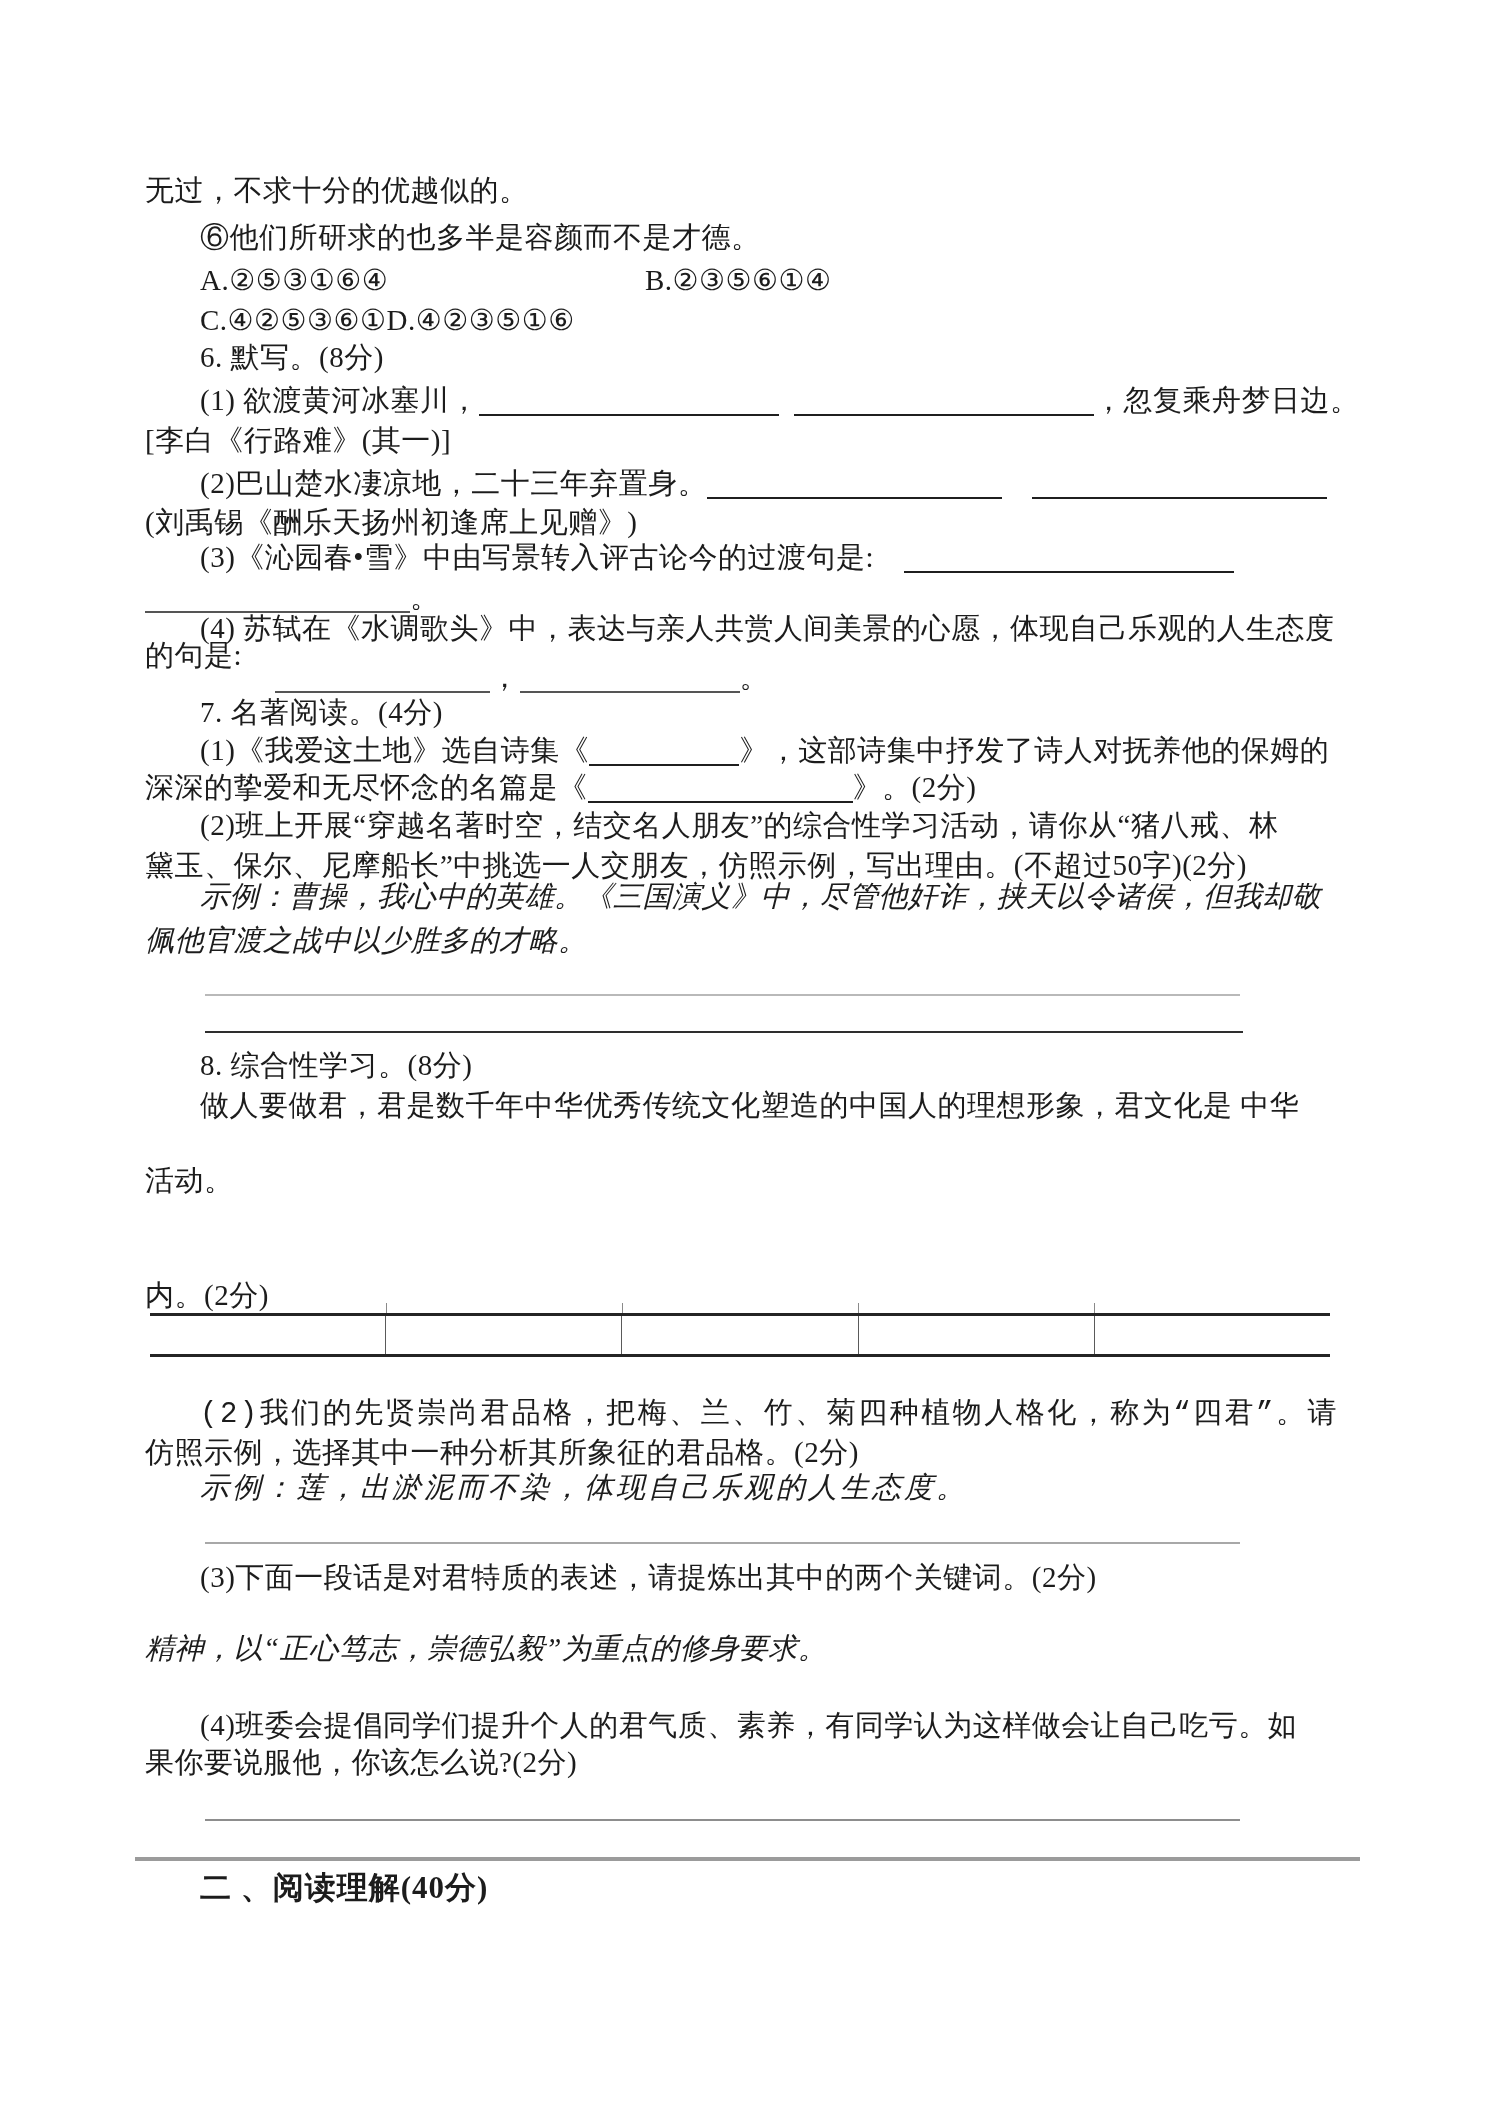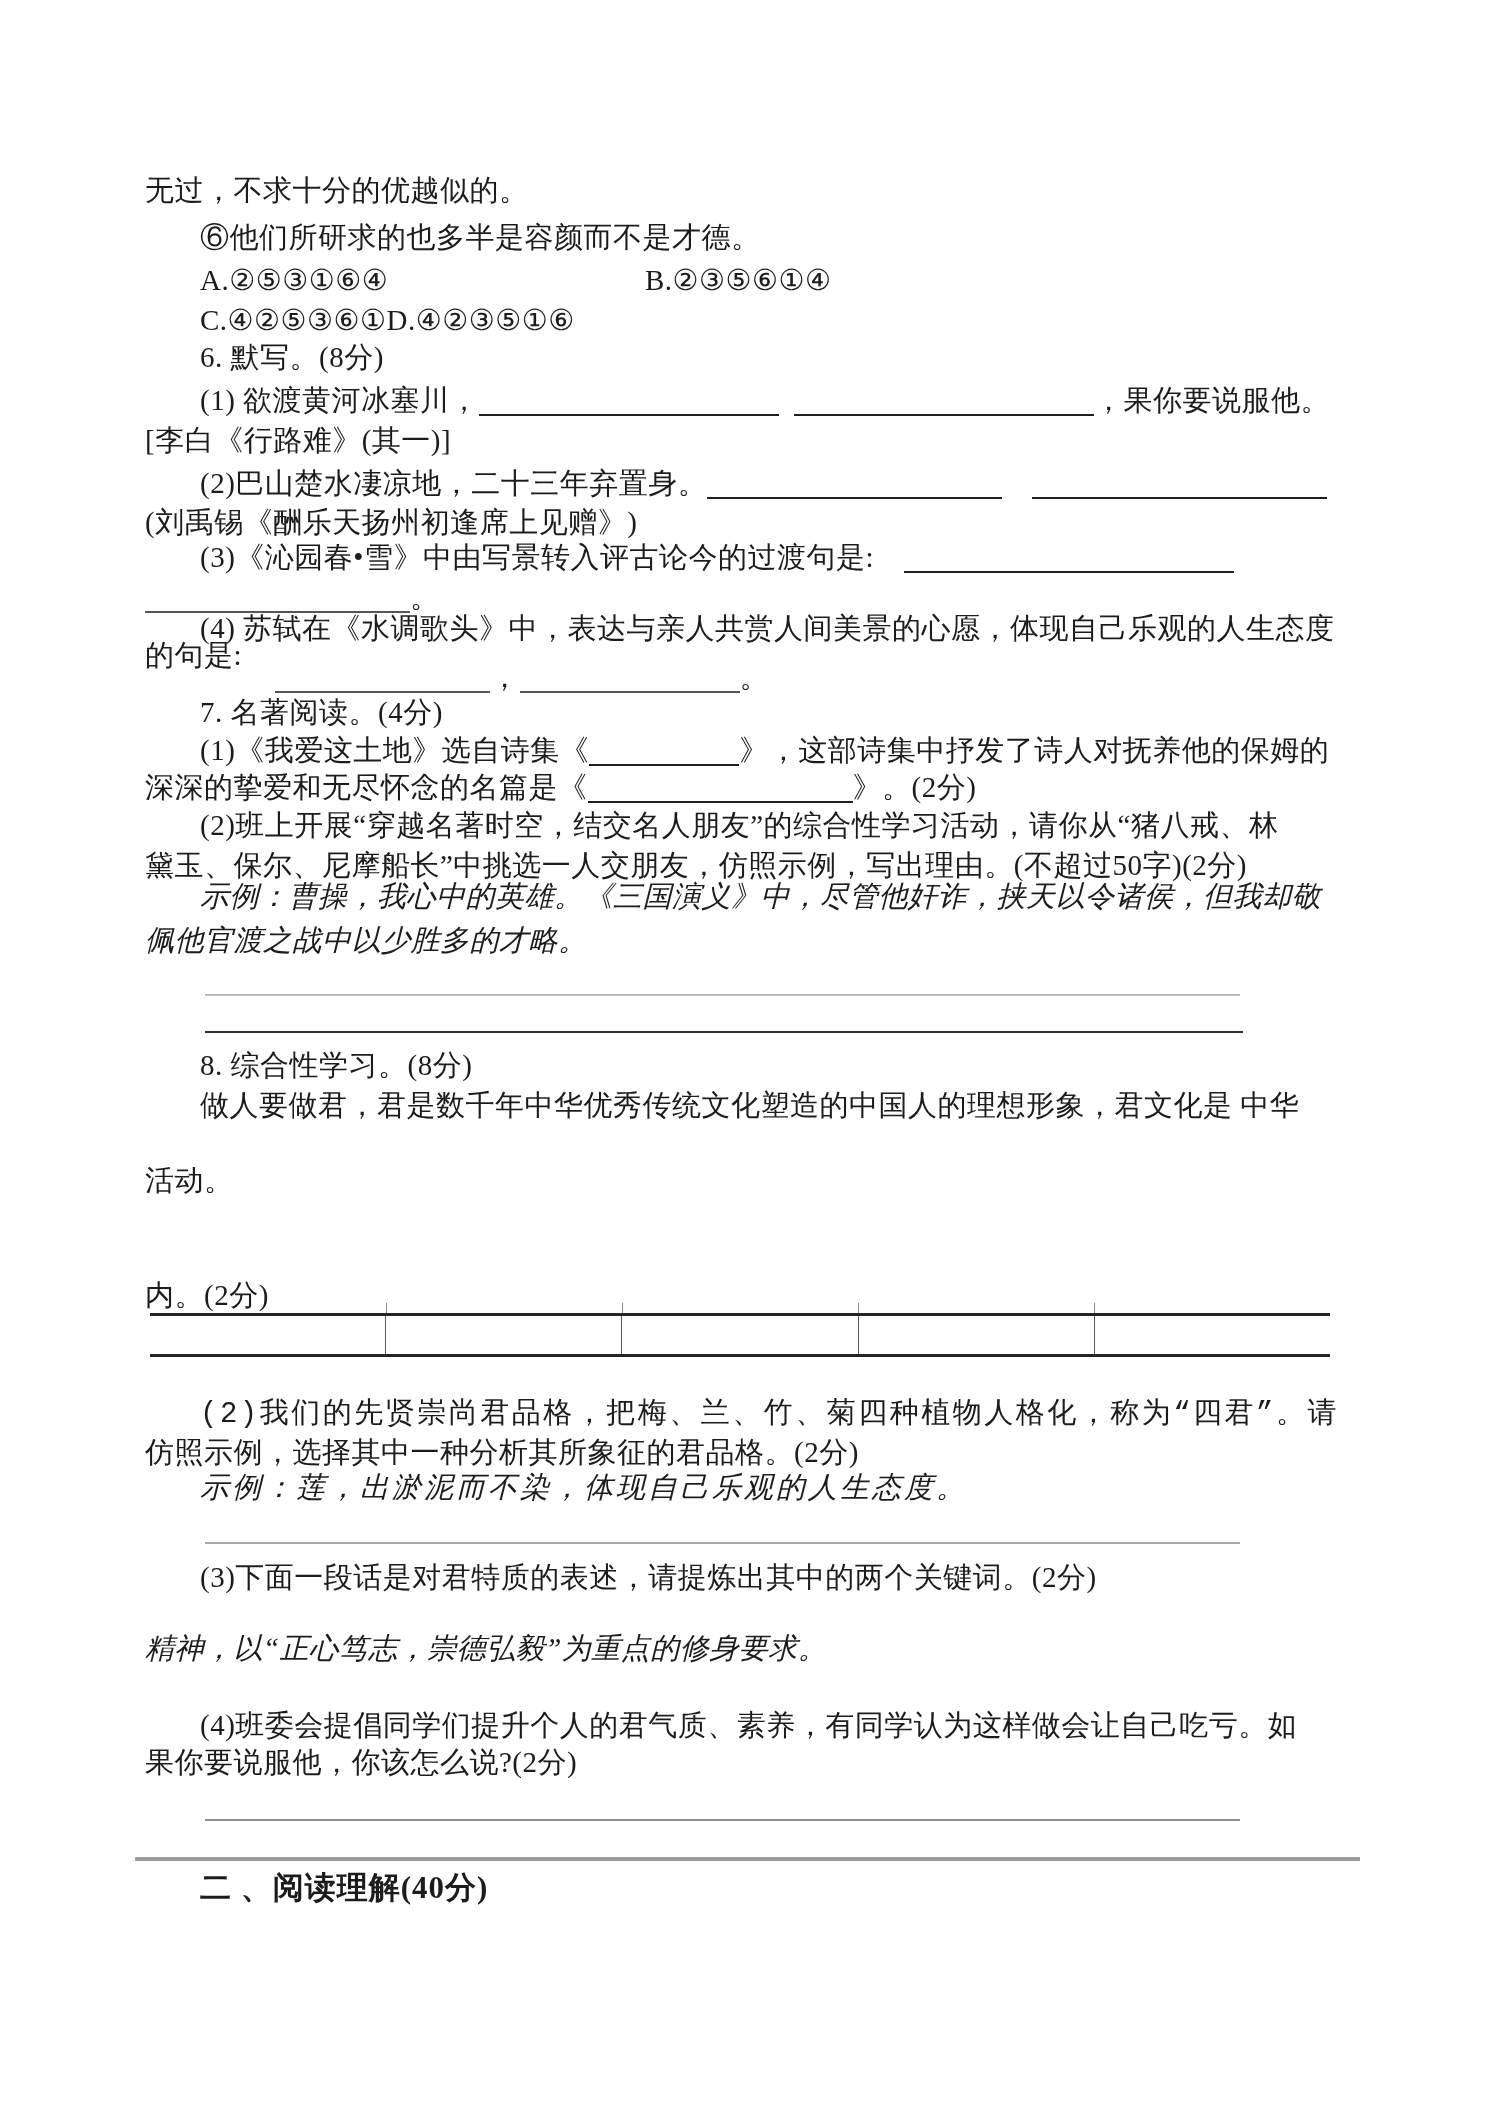--- a/index.html
+++ b/index.html
@@ -57,21 +57,21 @@
 <div class="page">
 
   <div class="ln" style="top:170px">无过，不求十分的优越似的。</div>
   <div class="ln indent" style="top:217px">⑥他们所研求的也多半是容颜而不是才德。</div>
   <div class="ln indent" style="top:260px">A.②⑤③①⑥④</div>
   <div class="ln" style="left:645px;top:260px">B.②③⑤⑥①④</div>
   <div class="ln indent" style="top:300px">C.④②⑤③⑥①D.④②③⑤①⑥</div>
 
   <div class="ln indent" style="top:337px">6. 默写。(8分)</div>
 
-  <div class="ln indent" style="top:380px"><span>(1) 欲渡黄河冰塞川，</span><span class="bl w300"></span><span class="gap15"></span><span class="bl w300"></span><span>，果你要说服他。</span></div>
+  <div class="ln indent" style="top:380px"><span>(1) 欲渡黄河冰塞川，</span><span class="bl w300"></span><span class="gap15"></span><span class="bl w300"></span><span>，忽复乘舟梦日边。</span></div>
   <div class="ln" style="top:420px">[李白《行路难》(其一)]</div>
 
   <div class="ln indent" style="top:463px"><span>(2)巴山楚水凄凉地，二十三年弃置身。</span><span class="bl w295"></span><span class="gap30"></span><span class="bl w295"></span></div>
   <div class="ln" style="top:502px">(刘禹锡《酬乐天扬州初逢席上见赠》)</div>
 
   <div class="ln indent" style="top:537px"><span>(3)《沁园春•雪》中由写景转入评古论今的过渡句是:</span><span class="gap30"></span><span class="bl w330"></span></div>
   <div class="ln" style="top:577px"><span class="bl w265 bl-light"></span><span>。</span></div>
 
   <div class="ln indent" style="top:608px">(4) 苏轼在《水调歌头》中，表达与亲人共赏人间美景的心愿，体现自己乐观的人生态度</div>
   <div class="ln" style="top:635px">的句是:</div>

